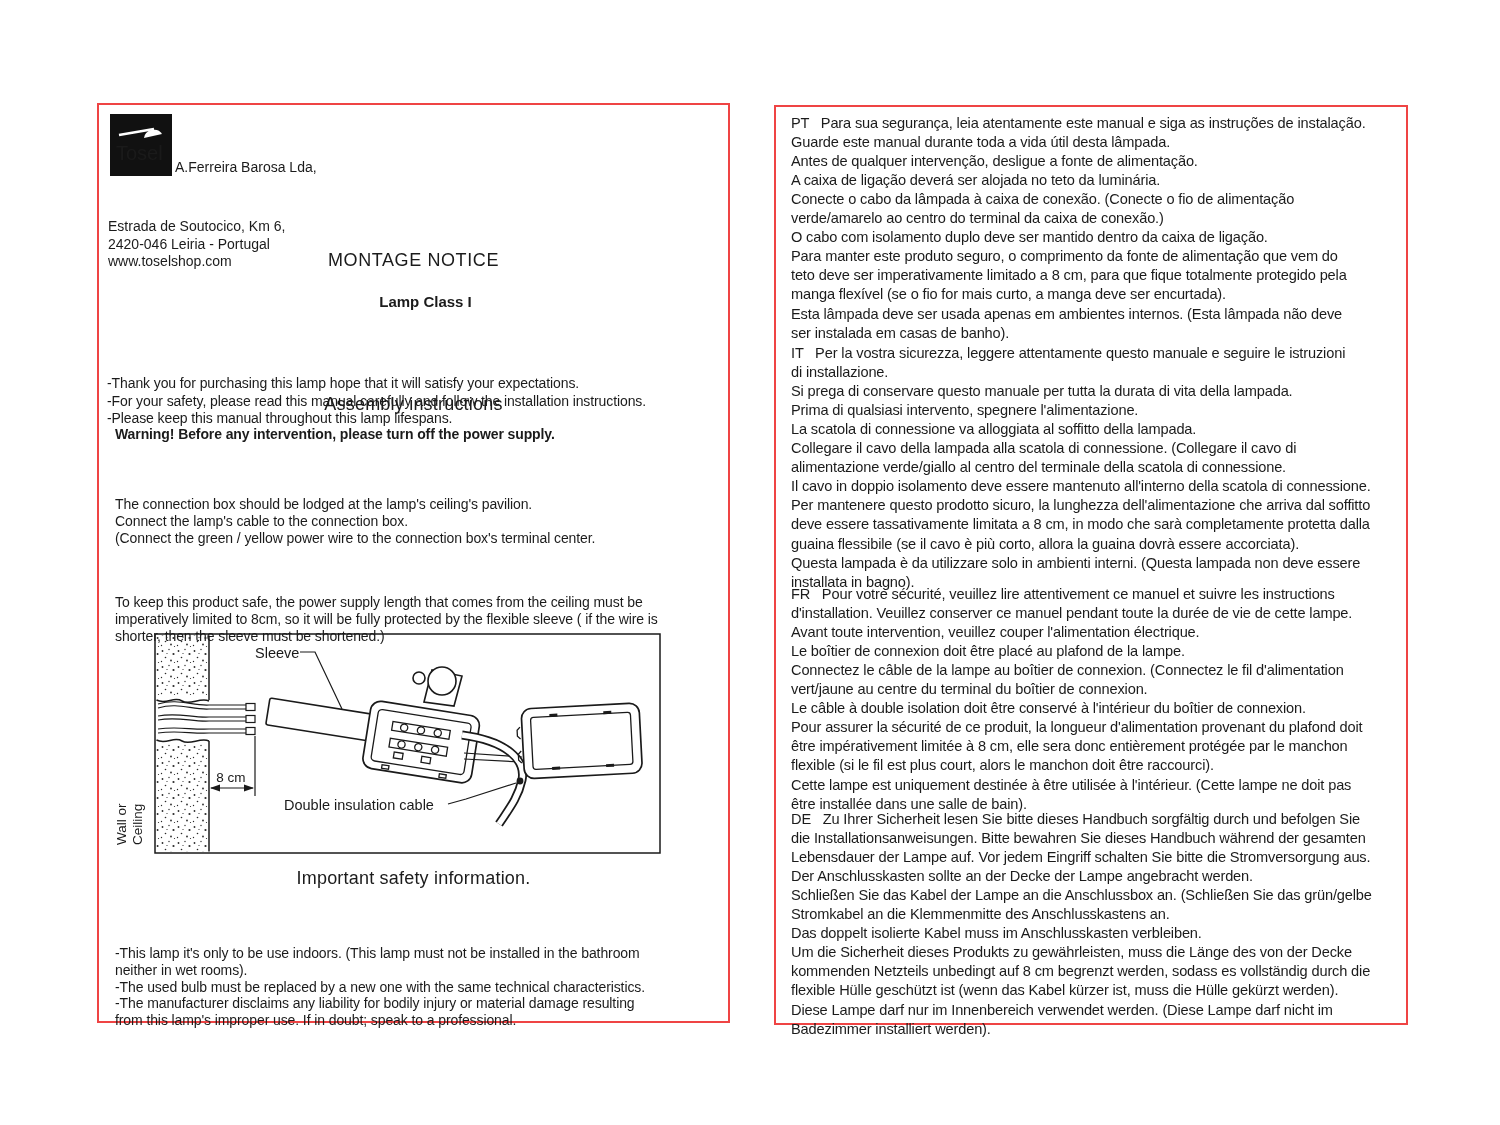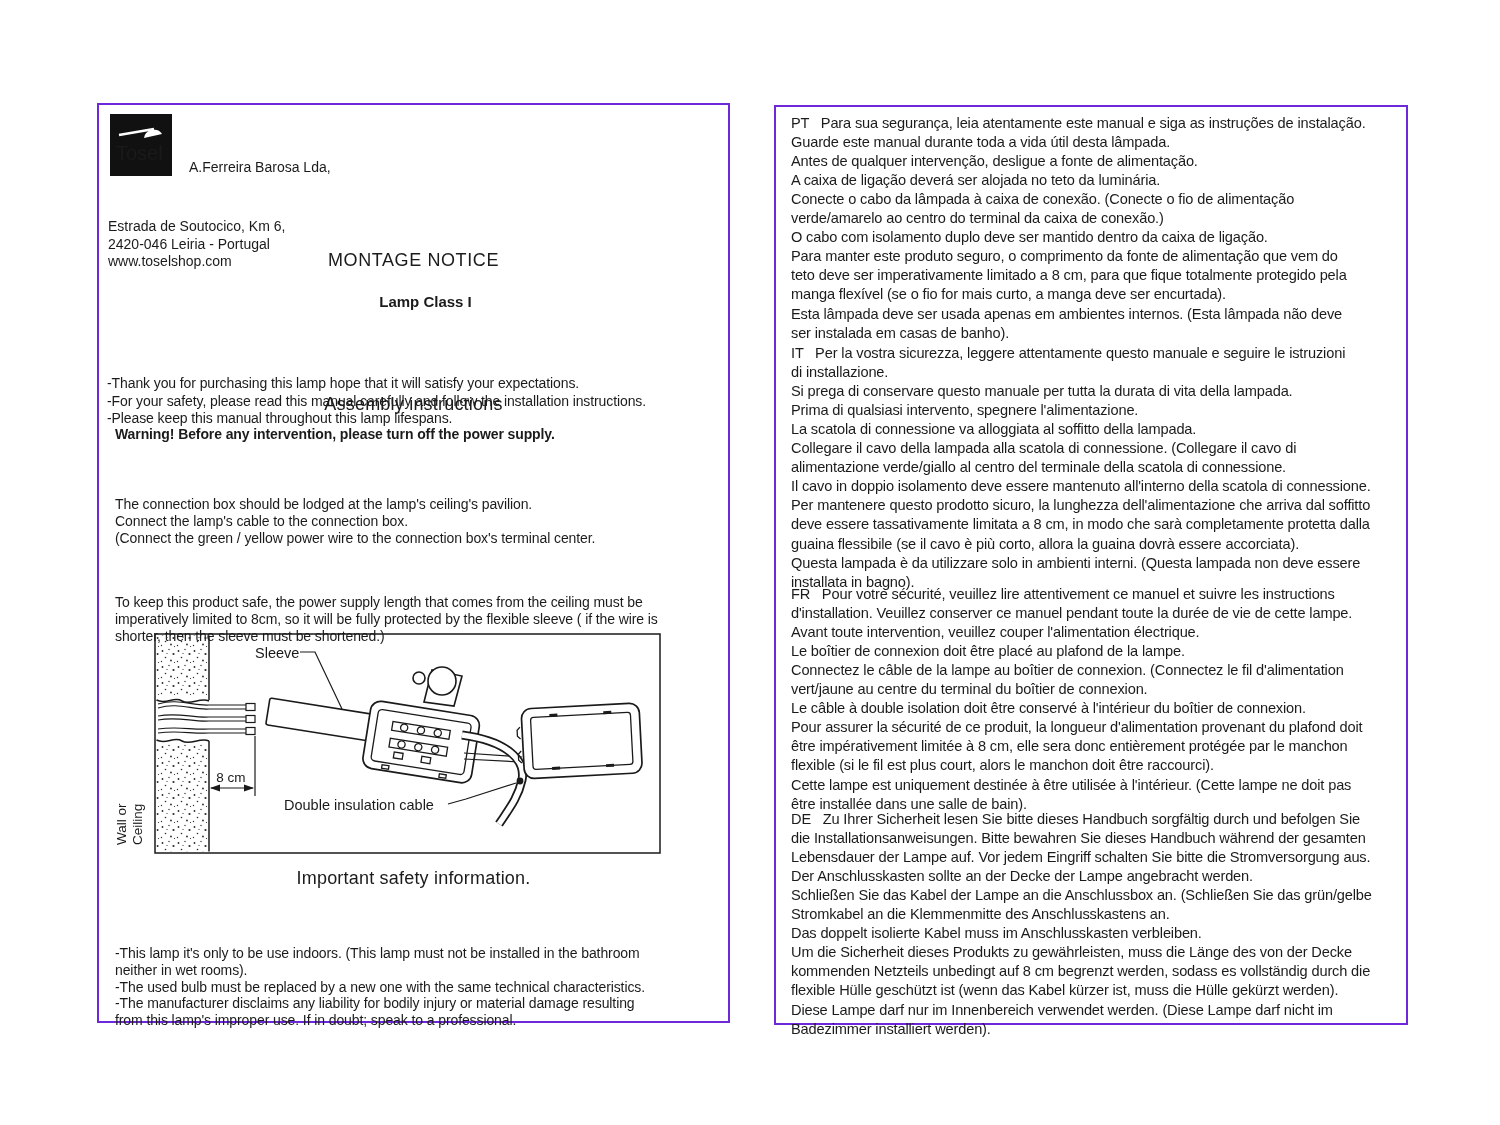--- a/index.html
+++ b/index.html
@@ -1,18 +1,18 @@
 <!DOCTYPE html>
 <html><head>
 <meta charset="utf-8">
 <style>
   html,body{margin:0;padding:0;background:#fff;}
   body{width:1500px;height:1125px;position:relative;
        font-family:"Liberation Sans","DejaVu Sans",sans-serif;color:#1b1b1b;}
-  .page{position:absolute;background:#fff;border:2px solid #6d28d9;}
+  .page{position:absolute;background:#fff;border:2px solid #ef4444;}
   #page-left{left:97px;top:103px;width:629px;height:916px;}
   #page-right{left:774px;top:105px;width:630px;height:916px;}
   .abs{position:absolute;}
   .pre{white-space:pre-wrap;margin-top:40px;}
   .body-text{font-size:14px;letter-spacing:-0.1px;line-height:16.8px;}
   .lang-block{font-size:14.6px;letter-spacing:-0.15px;line-height:19.1px;white-space:pre-wrap;width:606px;}
   .centered{width:100%;text-align:center;}
   .h-main{font-size:18px;letter-spacing:0.6px;}
   .h-sub{font-size:15px;font-weight:bold;}
   .h-section{font-size:18px;letter-spacing:0.2px;}
@@ -25,21 +25,21 @@
 
 <div class="page" id="page-left">
 
   <svg class="abs" style="left:11px;top:9px;" width="62" height="62" viewBox="0 0 62 62">
     <rect x="0" y="0" width="62" height="62" fill="#111"></rect>
     <line x1="9" y1="21" x2="44" y2="15" stroke="#fff" stroke-width="2.6"></line>
     <path d="M34,24 A9.5,8 -8 0 1 52,20 L34,24 Z" fill="#fff"></path>
     <text x="6" y="46" font-size="20" fill="#fff">Tosel</text>
   </svg>
 
-  <div class="abs company" style="left:90px;top:54px;">A.Ferreira Barosa Lda,</div>
+  <div class="abs company" style="left:76px;top:54px;">A.Ferreira Barosa Lda,</div>
   <div class="abs company pre" style="left:9px;top:73px;">Estrada de Soutocico, Km 6,
 2420-046 Leiria - Portugal
 www.toselshop.com</div>
 
   <div class="abs centered h-main" style="top:145px;">MONTAGE NOTICE</div>
   <div class="abs centered h-sub" style="top:188px;margin-left:12px;">Lamp Class I</div>
 
   <div class="abs body-text pre" style="left:8px;top:230px;line-height:17.6px;">-Thank you for purchasing this lamp hope that it will satisfy your expectations.
 -For your safety, please read this manual carefully and follow the installation instructions.
 -Please keep this manual throughout this lamp lifespans.</div>

